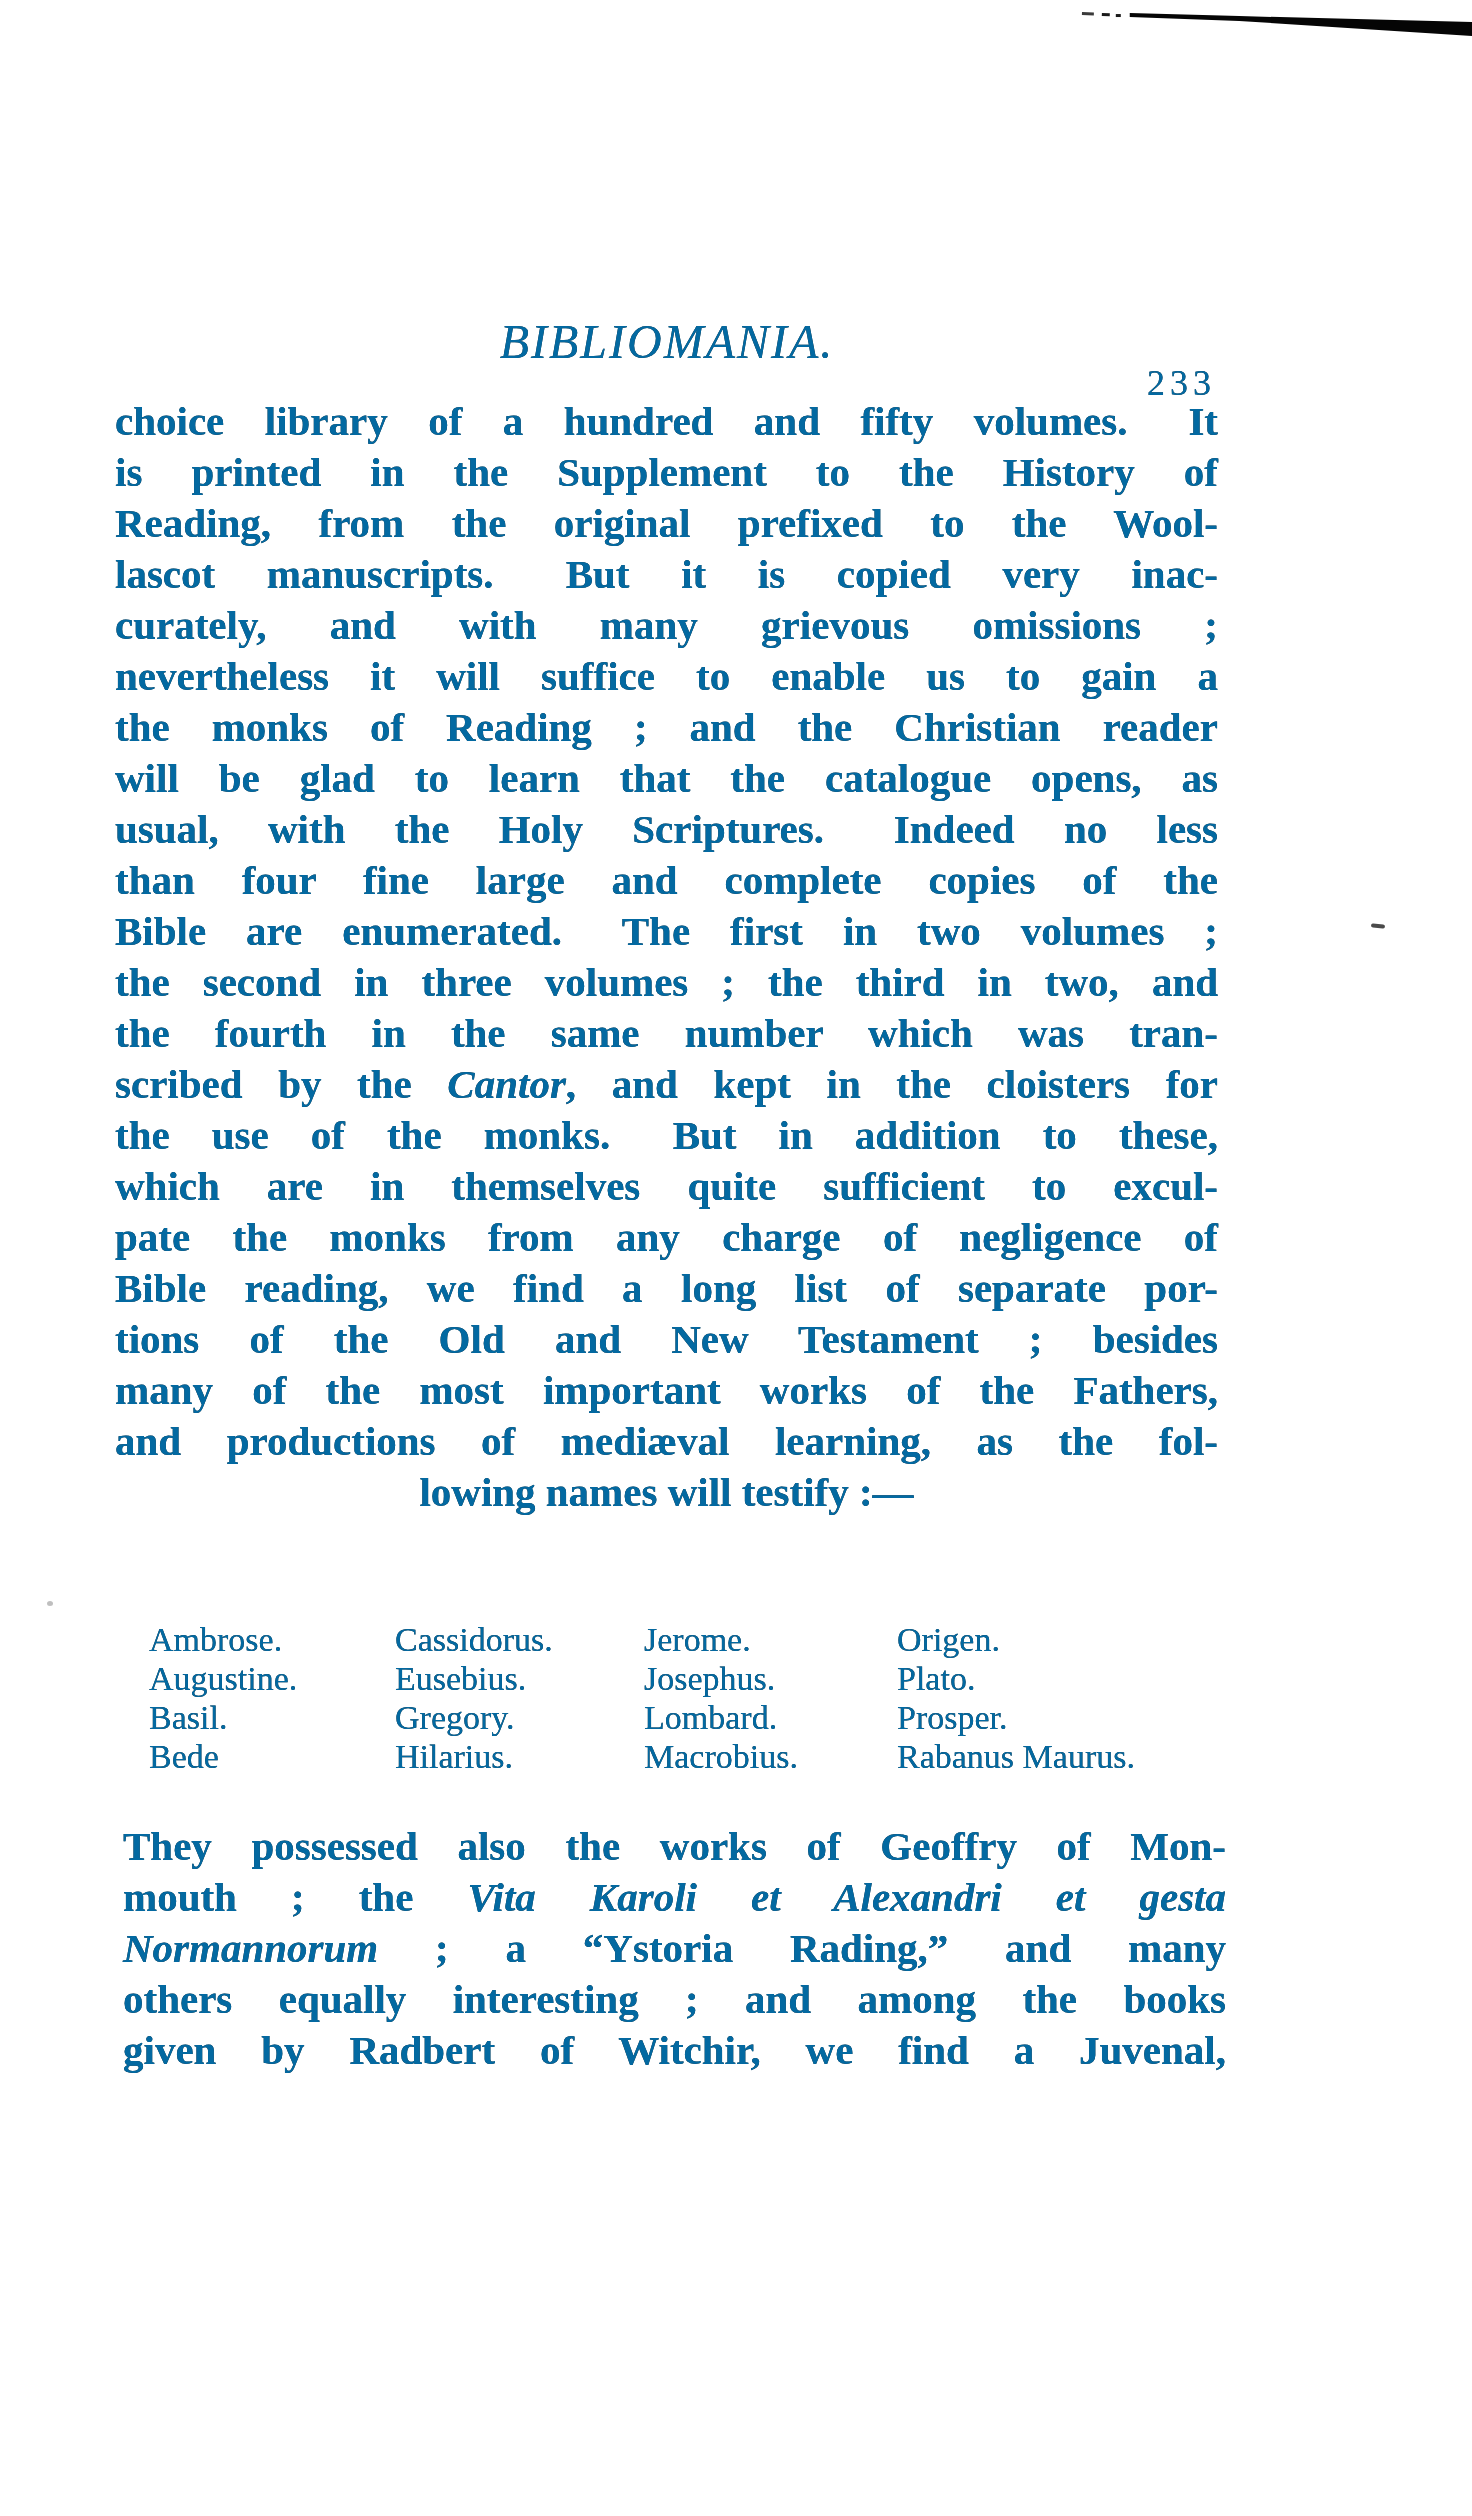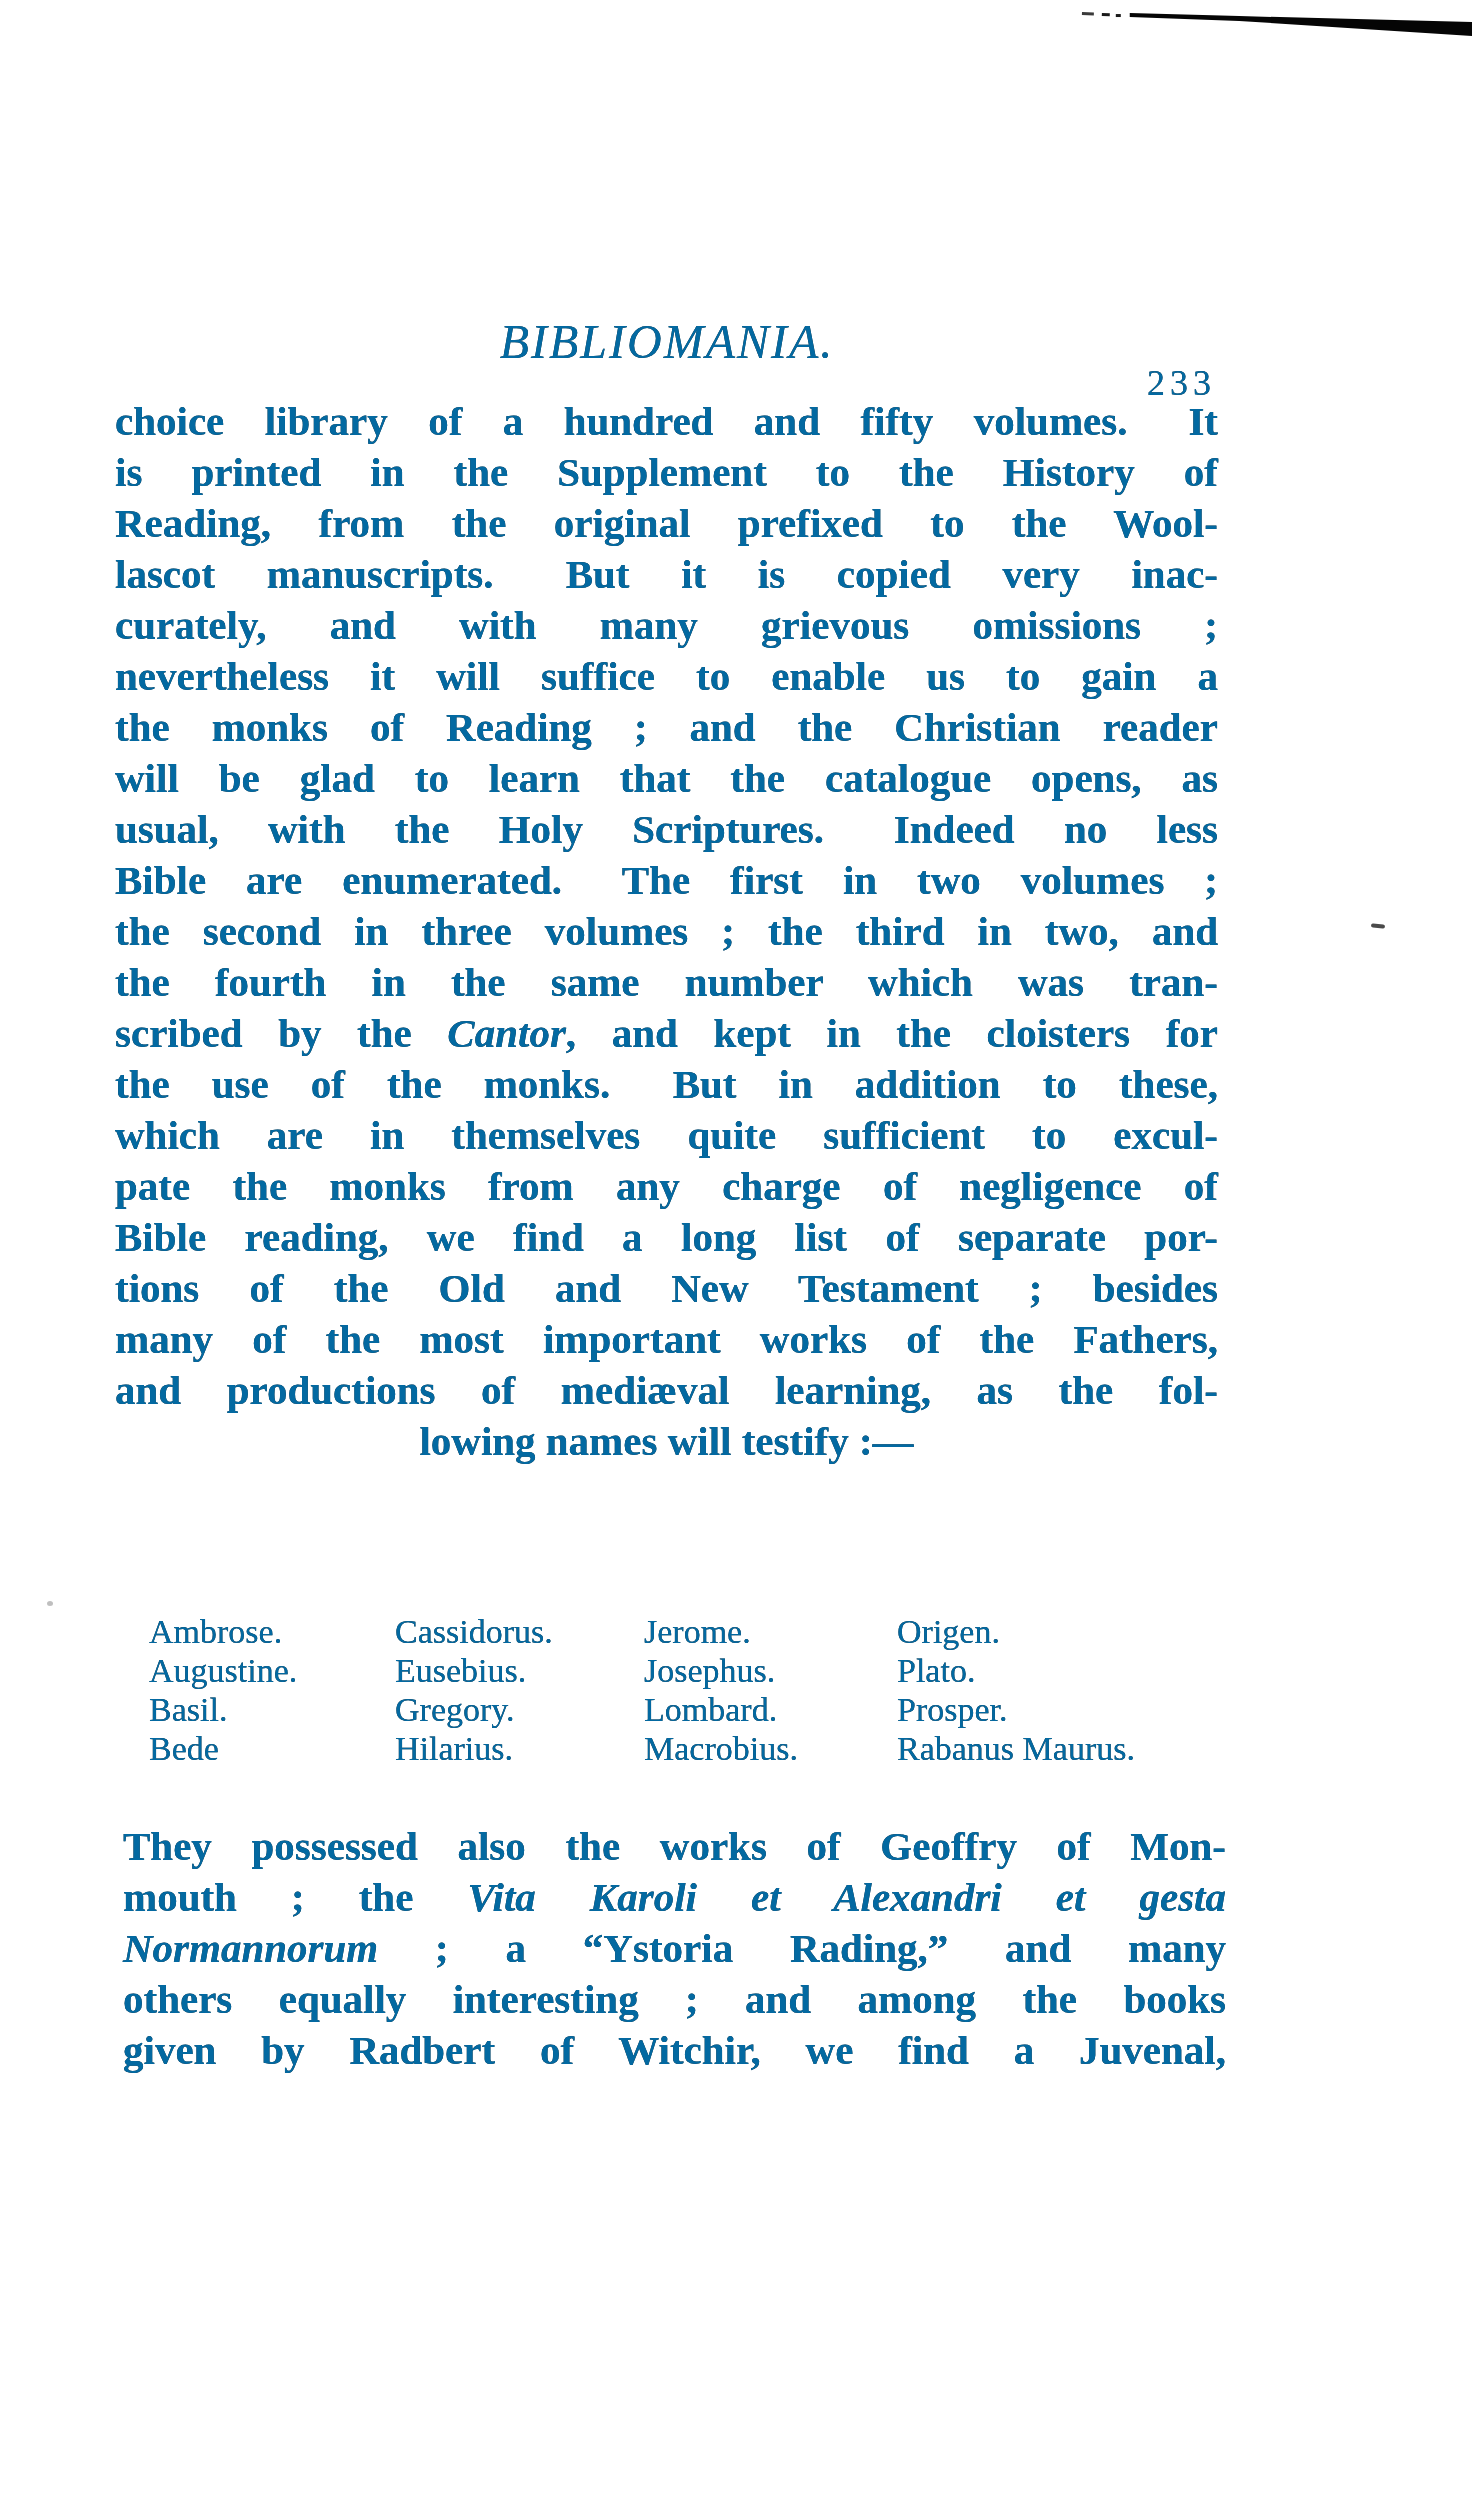--- a/index.html
+++ b/index.html
@@ -30,21 +30,21 @@
   .body1{top:396px;}
   .body2{top:1821px;margin-left:8px;}
   .line{text-align:justify;text-align-last:justify;}
   .line.no-just{text-align:center;text-align-last:auto;}
   .it{font-style:italic;}
   .names{
     position:absolute;left:112px;top:1604px;width:1103px;
     font-size:34px;line-height:39px;
   }
   .names .row{position:relative;height:39px;}
-  .names .cell{position:absolute;top:8px;white-space:nowrap;}
+  .names .cell{position:absolute;top:16px;white-space:nowrap;}
   .c0{left:37px}.c1{left:283px}.c2{left:532px}.c3{left:785px}
   .scan-line{position:absolute;left:1080px;top:4px;}
   .speck-right{
     position:absolute;left:1371px;top:924px;width:14px;height:4px;
     background:#2a2a2a;transform:rotate(6deg);border-radius:2px;opacity:.85;
   }
   .speck-left{
     position:absolute;left:47px;top:1601px;width:6px;height:5px;
     background:#8a8a8a;border-radius:50%;opacity:.55;
   }
@@ -67,20 +67,21 @@
   <div class="body-block body1">
     <div class="line">choice library of a hundred and fifty volumes.  It</div>
     <div class="line">is printed in the Supplement to the History of</div>
     <div class="line">Reading, from the original prefixed to the Wool-</div>
     <div class="line">lascot manuscripts.  But it is copied very inac-</div>
     <div class="line">curately, and with many grievous omissions ;</div>
     <div class="line">nevertheless it will suffice to enable us to gain a</div>
     <div class="line">the monks of Reading ; and the Christian reader</div>
     <div class="line">will be glad to learn that the catalogue opens, as</div>
     <div class="line">usual, with the Holy Scriptures.  Indeed no less</div>
+    <div class="line">than four fine large and complete copies of the</div>
     <div class="line">Bible are enumerated.  The first in two volumes ;</div>
     <div class="line">the second in three volumes ; the third in two, and</div>
     <div class="line">the fourth in the same number which was tran-</div>
     <div class="line"><span>scribed by the </span><span class="it">Cantor</span><span>, and kept in the cloisters for</span></div>
     <div class="line">the use of the monks.  But in addition to these,</div>
     <div class="line">which are in themselves quite sufficient to excul-</div>
     <div class="line">pate the monks from any charge of negligence of</div>
     <div class="line">Bible reading, we find a long list of separate por-</div>
     <div class="line">tions of the Old and New Testament ; besides</div>
     <div class="line">many of the most important works of the Fathers,</div>

